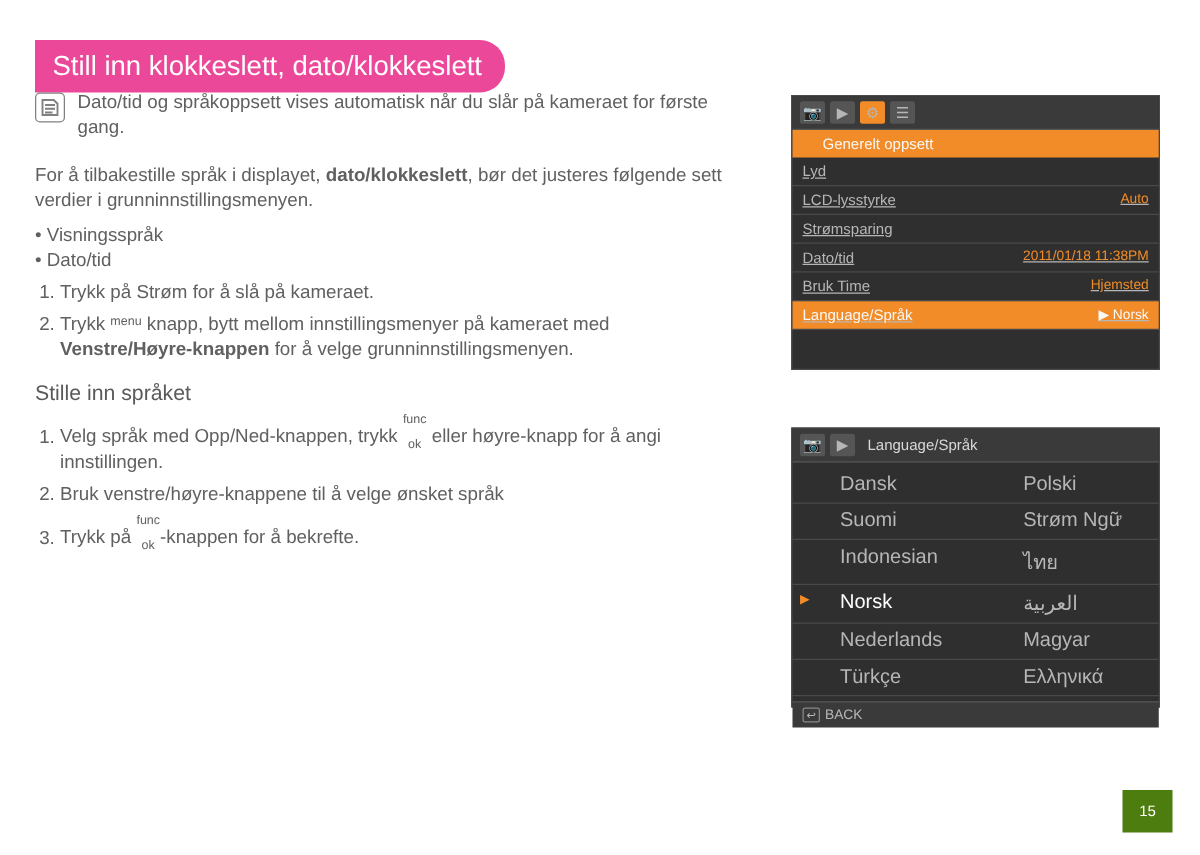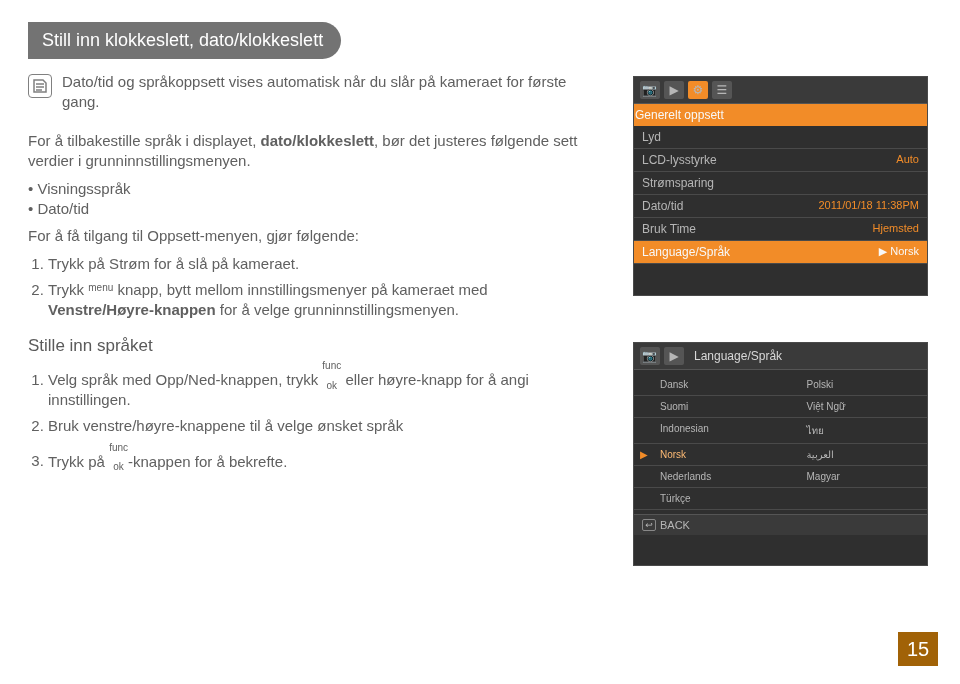--- a/index.html
+++ b/index.html
@@ -12,27 +12,27 @@
       height: 684px;
       background: #ffffff;
       font-family: Arial, Helvetica, sans-serif;
       color: #606060;
       position: relative;
       overflow: hidden;
     }
     .title-bar {
       position: absolute;
       left: 28px;
-      top: 22px;
-      background: #737373;
+      top: 32px;
+      background: #ec4899;
       color: #ffffff;
       padding: 8px 18px 8px 14px;
       border-top-right-radius: 20px;
       border-bottom-right-radius: 20px;
-      font-size: 18px;
+      font-size: 22px;
       font-weight: 500;
     }
     .content {
       position: absolute;
       left: 28px;
       top: 72px;
       width: 560px;
       font-size: 15px;
       line-height: 1.35;
     }
@@ -126,25 +126,26 @@
       display: flex;
       align-items: center;
       justify-content: center;
     }
     .screen-topbar .tab.active {
       background: #f28c28;
     }
     .screen-title {
       background: #f28c28;
       color: #f8f8f8;
-      padding: 4px 1px;
+      padding: 4px 24px;
       font-size: 12px;
     }
     .screen-rows {
       padding: 0;
+      text-decoration: underline;
     }
     .screen-row {
       display: flex;
       justify-content: space-between;
       padding: 4px 8px;
       border-bottom: 1px solid #4a4a4a;
     }
     .screen-row .val {
       color: #f28c28;
       font-size: 11px;
@@ -171,26 +172,26 @@
     .lang-grid {
       padding: 4px 0;
     }
     .lang-row {
       display: flex;
       padding: 3px 0;
       border-bottom: 1px solid #4a4a4a;
     }
     .lang-col {
       width: 50%;
-      padding: 2px 10px 2px 26px;
+      padding: 2px 10px 2px 38px;
       position: relative;
-      font-size: 10px;
+      font-size: 16px;
     }
     .lang-col.sel {
-      color: #fdba74;
+      color: #ffffff;
     }
     .lang-col.sel::before {
       content: "▶";
       color: #f28c28;
       position: absolute;
       left: 6px;
       font-size: 10px;
     }
     .back-bar {
       display: flex;
@@ -208,28 +209,28 @@
       border: 1px solid #888;
       border-radius: 2px;
       align-items: center;
       justify-content: center;
       font-size: 9px;
     }
     .page-no {
       position: absolute;
       right: 22px;
       bottom: 18px;
-      background: #a16207;
+      background: #4d7c0f;
       color: #ffffff;
       width: 40px;
       height: 34px;
       display: flex;
       align-items: center;
       justify-content: center;
-      font-size: 20px;
+      font-size: 12px;
     }
   </style>
 </head>
 <body>
 
 <div class="title-bar">Still inn klokkeslett, dato/klokkeslett</div>
 
 <div class="content">
 
   <div class="note-row">
@@ -243,21 +244,20 @@
 
   <div class="para">
     <span>For å tilbakestille språk i displayet, </span><span class="bold">dato/klokkeslett</span><span>, bør det justeres følgende sett verdier i grunninnstillingsmenyen.</span>
   </div>
 
   <ul class="bullets">
     <li>Visningsspråk</li>
     <li>Dato/tid</li>
   </ul>
 
-  <div class="para" style="margin-top:6px">For å få tilgang til Oppsett-menyen, gjør følgende:</div>
 
   <ol class="ol">
     <li>Trykk på Strøm for å slå på kameraet.</li>
     <li>
       <span>Trykk </span><span class="sup-inline">menu</span><span> knapp, bytt mellom innstillingsmenyer på kameraet med </span><span class="bold">Venstre/Høyre-knappen</span><span> for å velge grunninnstillingsmenyen.</span>
     </li>
   </ol>
 
   <div class="subheading">Stille inn språket</div>
 
@@ -315,36 +315,37 @@
     <div class="tab">▶</div>
     <div style="flex:1;padding-left:6px;color:#d8d8d8">Language/Språk</div>
   </div>
   <div class="lang-grid" id="s2rows">
       <div class="lang-row">
         <div class="lang-col">Dansk</div>
         <div class="lang-col">Polski</div>
       </div>
       <div class="lang-row">
         <div class="lang-col">Suomi</div>
-        <div class="lang-col">Việt Ngữ</div>
+        <div class="lang-col">Strøm Ngữ</div>
       </div>
       <div class="lang-row">
         <div class="lang-col">Indonesian</div>
         <div class="lang-col">ไทย</div>
       </div>
       <div class="lang-row">
         <div class="lang-col sel">Norsk</div>
         <div class="lang-col">العربية</div>
       </div>
       <div class="lang-row">
         <div class="lang-col">Nederlands</div>
         <div class="lang-col">Magyar</div>
       </div>
       <div class="lang-row">
         <div class="lang-col">Türkçe</div>
+        <div class="lang-col">Ελληνικά</div>
       </div>
     </div>
   <div class="back-bar">
     <span class="back-icon">↩</span>
     <span>BACK</span>
   </div>
 </div>
 
 <div class="page-no">15</div>
 

